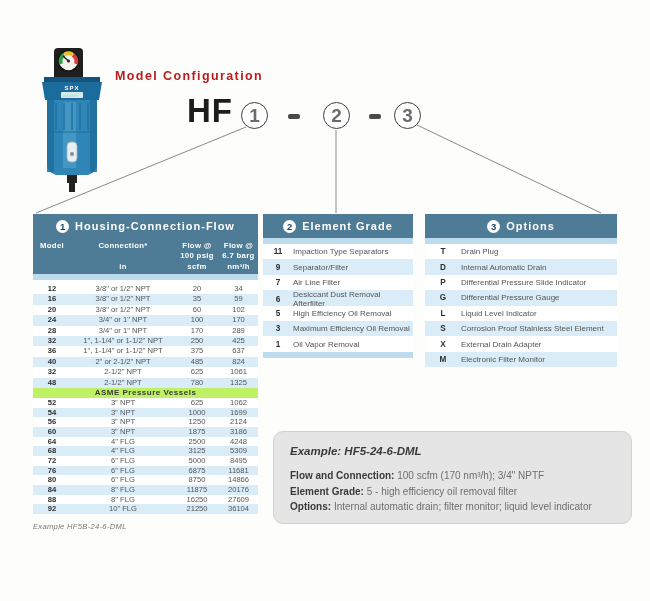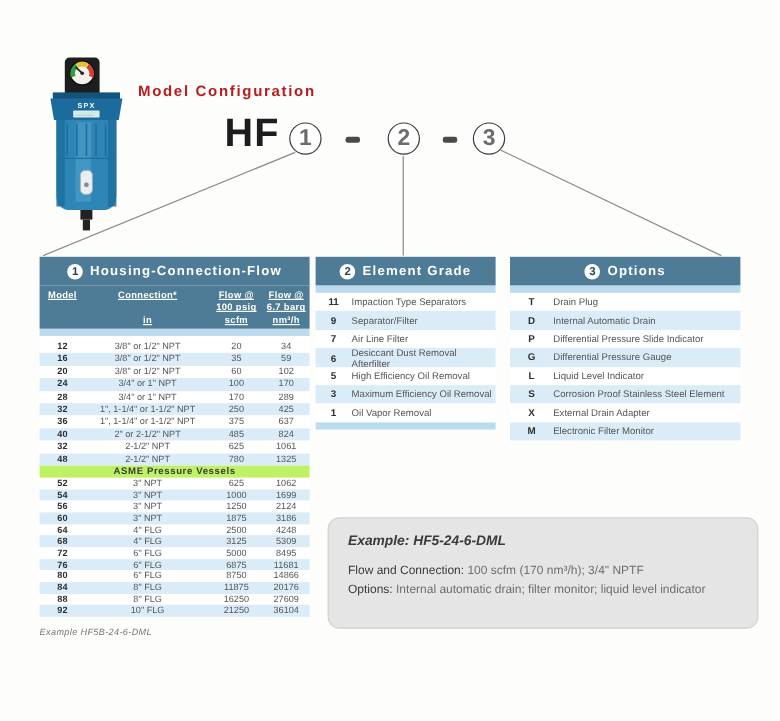--- a/index.html
+++ b/index.html
@@ -54,21 +54,21 @@
   .gap { height:4px; background:#fff; }
 
   
   .t1 { left:33px; top:214px; width:225px; }
   .t1-header {
     height:36px; background:#4e7b95; color:#fff;
     display:grid; grid-template-columns:38px 104px 44px 39px;
     font-size:7.8px; font-weight:bold; letter-spacing:0.3px;
     padding:3px 0 2px 0;
   }
-  .t1-header .hcol { display:flex; flex-direction:column; text-align:center;text-decoration:underline; }
+  .t1-header .hcol { display:flex; flex-direction:column; text-align:center; }
   .t1-header .hl { height:10.3px; line-height:10.3px; }
   .t1row {
     display:grid; grid-template-columns:38px 104px 44px 39px;
     height:10.4px; line-height:10.4px; font-size:7.6px; color:#555; text-align:center;
   }
   .t1row .m { font-weight:bold; color:#2e2e2e; }
   .t1-body div.t1row:nth-of-type(even) { background:#d9ecf7; }
   .t1-asme-body .t1row { height:9.7px; line-height:9.7px; }
   .t1-asme-body div.t1row:nth-of-type(even) { background:#d9ecf7; }
   .asme-band {
@@ -91,21 +91,21 @@
 
   
   .example-box {
     position:absolute; left:273px; top:431px; width:359px; height:93px;
     background:#e5e5e5; border:1px solid #d4d1ca; border-radius:10px;
     padding:13px 16px 0 16px;
   }
   .example-title { font-size:11.5px; font-weight:bold; font-style:italic; color:#3a3a3a; }
   .ex-lines { margin-top:11px; }
   .ex-line { font-size:10px; line-height:15.5px; color:#6e6e6e; }
-  .ex-label { font-weight:normal; color:#3a3a3a; }
+  .ex-label { font-weight:bold; color:#3a3a3a; }
 </style>
 </head>
 <body>
 
 <div class="product">
   <svg width="92" height="160" viewBox="0 0 92 160">
 
     <rect x="28" y="12" width="29" height="33" rx="4" fill="#1e1e1e"></rect>
     <circle cx="42.5" cy="25" r="10" fill="#f4f1ea" stroke="#111" stroke-width="1.5"></circle>
     <path d="M35 28 A 8 8 0 0 1 38 18.7" stroke="#2f9e44" stroke-width="4" fill="none"></path>
@@ -443,18 +443,21 @@
 </div>
 
 <div class="example-box">
   <div class="example-title">Example: HF5-24-6-DML</div>
   <div class="ex-lines">
 
       <div class="ex-line">
         <span class="ex-label">Flow and Connection:</span><span class="ex-value"> 100 scfm (170 nm³/h); 3/4" NPTF</span>
       </div>
 
+      <div class="ex-line">
+        <span class="ex-label">Element Grade:</span><span class="ex-value"> 5 - high efficiency oil removal filter</span>
+      </div>
 
       <div class="ex-line">
         <span class="ex-label">Options:</span><span class="ex-value"> Internal automatic drain; filter monitor; liquid level indicator</span>
       </div>
     </div>
 </div>
 
 </body></html>

